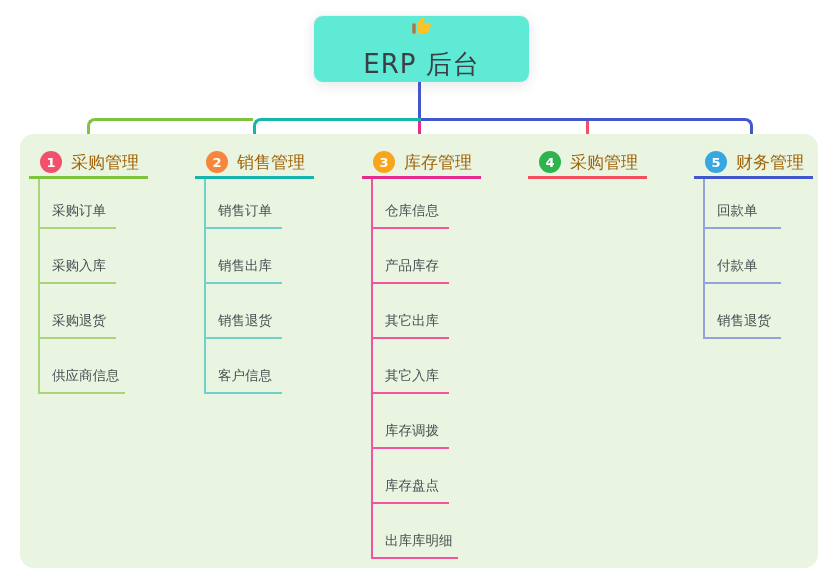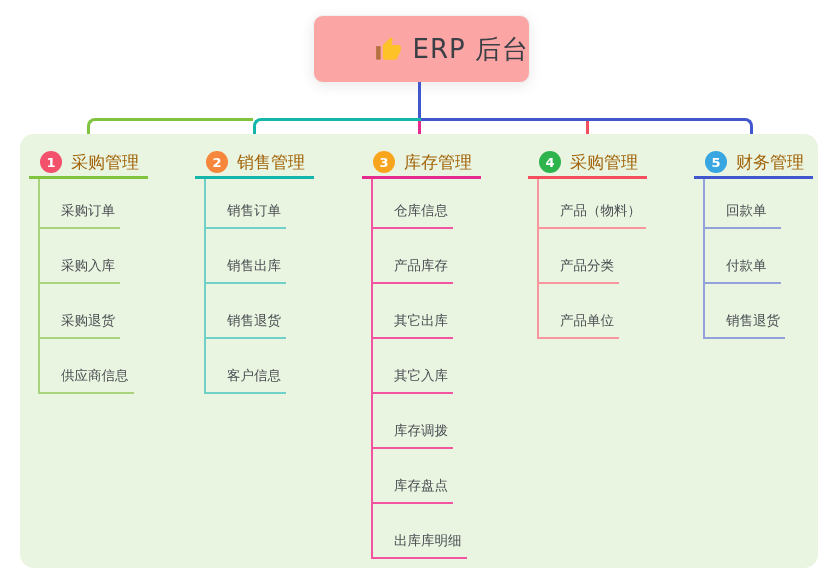--- a/index.html
+++ b/index.html
@@ -6,23 +6,23 @@
   html,body { background: #ffffff; }
   body {
     font-family: "DejaVu Sans", "Liberation Sans", sans-serif;
     width: 839px; height: 588px; overflow: hidden;
   }
   .canvas { position: relative; width: 839px; height: 588px; background: #ffffff; }
 
   
   .root-node {
     position: absolute; left: 313px; top: 15px; width: 217px; height: 68px;
-    background: #fca5a5; border: 1px solid #f1f1f1; border-radius: 10px;
+    background: #5eead4; border: 1px solid #f1f1f1; border-radius: 10px;
     box-shadow: 0 3px 14px rgba(0,0,0,0.09);
-    display: flex; align-items: center; justify-content: flex-end; gap: 11px;
+    display: flex; align-items: center; justify-content: flex-start; gap: 11px; flex-direction: column;
   }
   .root-title { font-size: 26px; color: #3b3f46; font-weight: 500; letter-spacing: 1px; }
   .thumb-icon { width: 27px; height: 27px; display: block; }
 
   
   .trunk { position: absolute; left: 418px; top: 82px; width: 3px; height: 38px; background: var(--line); }
   .seg { position: absolute; top: 118px; height: 29px; }
   .seg-left  { border-top: 3px solid var(--line); border-left: 3px solid var(--line); border-top-left-radius: 8px; }
   .seg-right { border-top: 3px solid var(--line); border-right: 3px solid var(--line); border-top-right-radius: 8px; }
   .seg-green { left: 87px;  width: 166px; }
@@ -52,21 +52,21 @@
     display: flex; align-items: center; justify-content: center; flex: 0 0 auto;
   }
   .branch-label { font-size: 17px; color: #a16207; font-weight: 500; white-space: nowrap; }
   .branch-items {
     margin-left: 9px; width: max-content;
     border-left: 2px solid var(--light);
   }
   .item {
     width: max-content; min-width: 76px; height: 55px;
     display: flex; align-items: flex-end;
-    padding: 0 5px 7px 21px;
+    padding: 0 5px 7px 12px;
     border-bottom: 2px solid var(--light);
     font-size: 13.5px; color: #4a4d52; white-space: nowrap;
   }
   .item:first-child { height: 50px; }
 </style>
 </head>
 <body>
 
 <div class="canvas">
 
@@ -127,25 +127,20 @@
       <div class="item">库存盘点</div>
       <div class="item">出库库明细</div>
     </div>
   </div>
 
   <div class="branch b3" style="--line: #f44f5e; --light: #f9969d; --badge: #2db44d;">
     <div class="branch-header">
       <span class="badge">4</span>
       <span class="branch-label">采购管理</span>
     </div>
-    <div class="branch-items">
-      <div class="item">产品（物料）</div>
-      <div class="item">产品分类</div>
-      <div class="item">产品单位</div>
-    </div>
   </div>
 
   <div class="branch b4" style="--line: #4257cd; --light: #93a2db; --badge: #38a6e0;">
     <div class="branch-header">
       <span class="badge">5</span>
       <span class="branch-label">财务管理</span>
     </div>
     <div class="branch-items">
       <div class="item">回款单</div>
       <div class="item">付款单</div>

